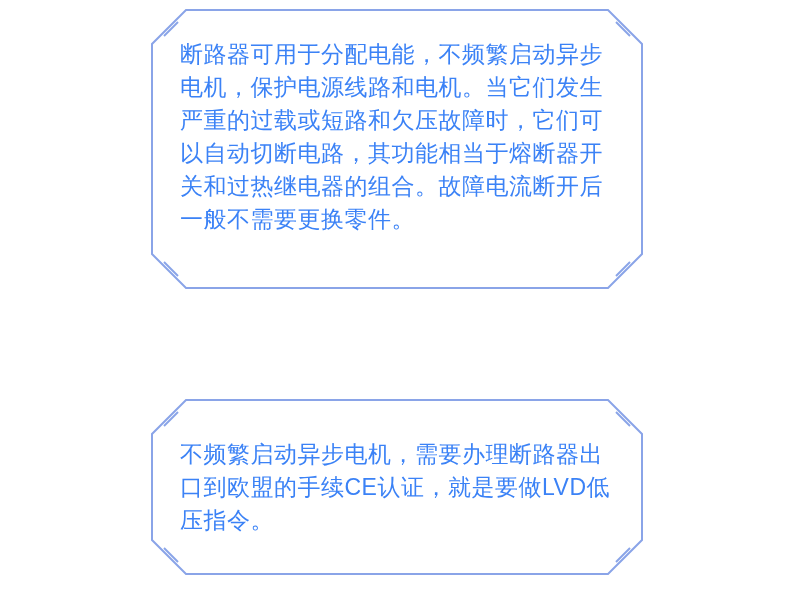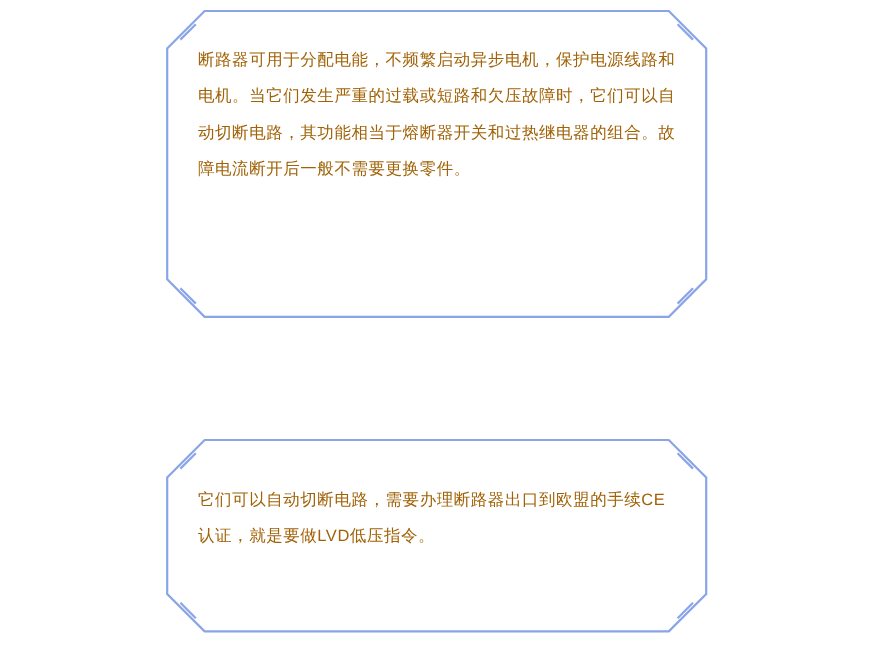--- a/index.html
+++ b/index.html
@@ -31,22 +31,22 @@
     pointer-events: none;
   }
   .card-frame svg {
     display: block;
     width: 100%;
     height: 100%;
     overflow: visible;
   }
   .card-text {
     position: absolute;
-    color: #a16207;
-    font-size: 15px;
+    color: #3b82f6;
+    font-size: 23px;
     line-height: 33px;
     letter-spacing: 0.5px;
     white-space: pre-line;
     font-family: "Liberation Sans", sans-serif;
   }
   #card-1 {
     left: 150px;
     top: 8px;
     width: 494px;
     height: 282px;
@@ -89,16 +89,16 @@
   <div class="card" id="card-2">
     <div class="card-frame">
       <svg viewBox="0 0 494 178" preserveAspectRatio="none" aria-hidden="true">
         <path d="M 36 2 L 458 2 L 492 36 L 492 142 L 458 176 L 36 176 L 2 142 L 2 36 Z" fill="none" stroke="#8aa4e8" stroke-width="2"></path>
         <path d="M 28 14 L 14 28" fill="none" stroke="#8aa4e8" stroke-width="2"></path>
         <path d="M 466 14 L 480 28" fill="none" stroke="#8aa4e8" stroke-width="2"></path>
         <path d="M 28 164 L 14 150" fill="none" stroke="#8aa4e8" stroke-width="2"></path>
         <path d="M 466 164 L 480 150" fill="none" stroke="#8aa4e8" stroke-width="2"></path>
       </svg>
     </div>
-    <div class="card-text">它们可以自动切断电路，需要办理断路器出口到欧盟的手续CE认证，就是要做LVD低压指令。</div>
+    <div class="card-text">不频繁启动异步电机，需要办理断路器出口到欧盟的手续CE认证，就是要做LVD低压指令。</div>
   </div>
 
 </div>
 
 </body></html>

